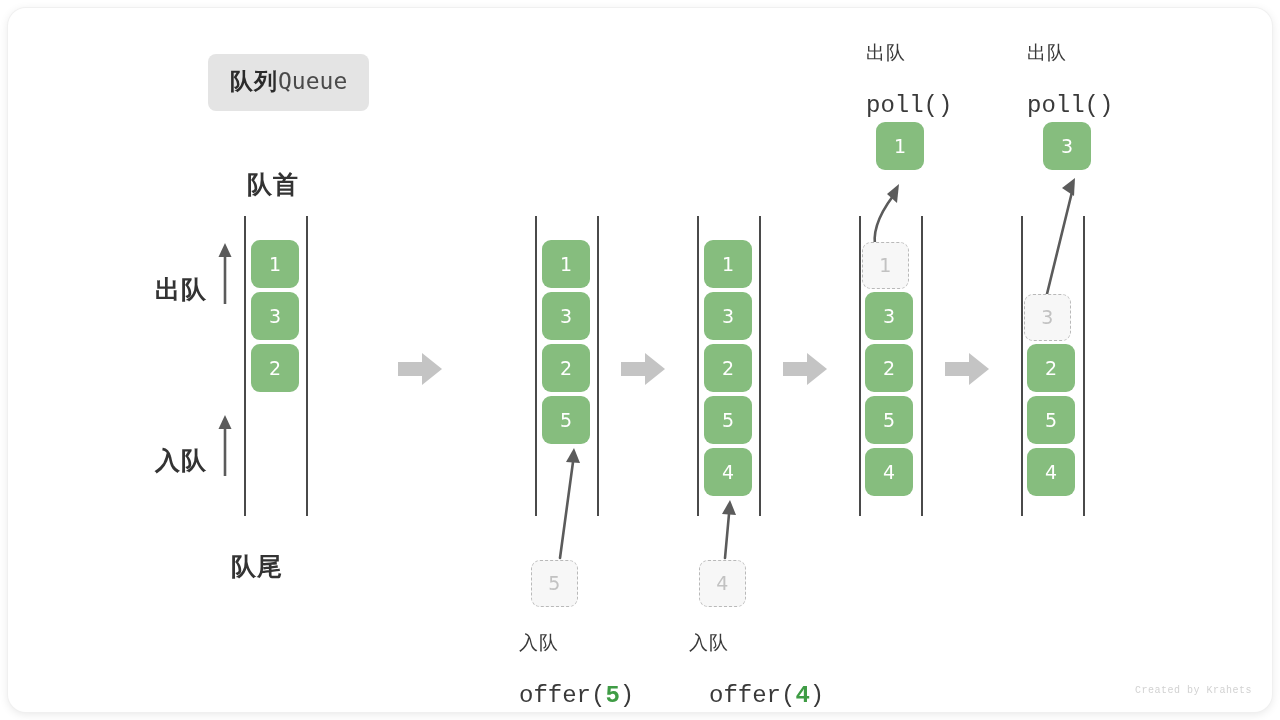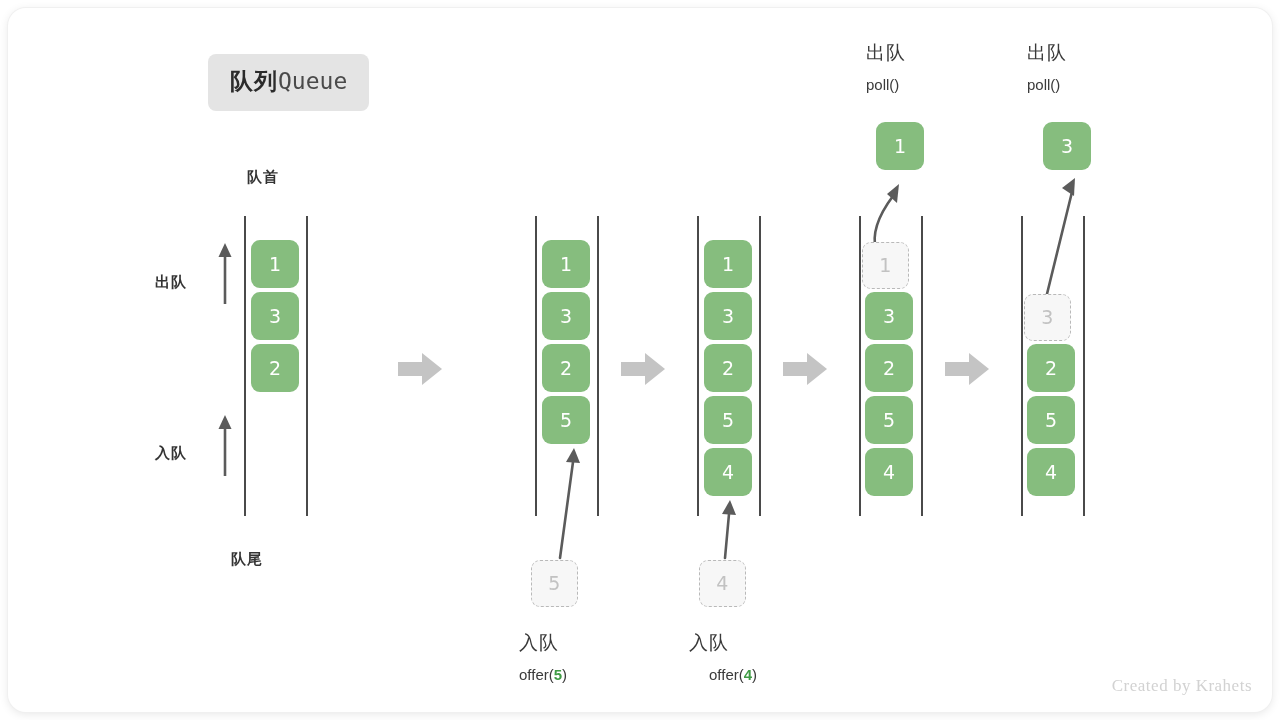--- a/index.html
+++ b/index.html
@@ -14,23 +14,23 @@
 
   
   .badge{
     left:168px;top:46px;padding:12px 22px 14px 22px;background:#e4e4e4;border-radius:8px;
     display:flex;align-items:baseline;margin-left:32px;
   }
   .badge .cn{font-size:23px;font-weight:700;color:#2b2b2b;letter-spacing:1px;}
   .badge .en{font-family:"DejaVu Sans Mono","Liberation Mono",monospace;font-size:23px;color:#4a4a4a;}
 
   
-  .lbl-cn{font-size:15px;font-weight:700;color:#333333;letter-spacing:1px;white-space:nowrap;}
+  .lbl-cn{font-size:25px;font-weight:700;color:#333333;letter-spacing:1px;white-space:nowrap;}
   .lbl-cn-r{font-size:19px;font-weight:400;color:#3a3a3a;letter-spacing:1px;white-space:nowrap;}
-  .mono{font-family:Liberation Sans, sans-serif;font-size:15px;color:#3a3a3a;white-space:nowrap;}
+  .mono{font-family:Liberation Mono, monospace;font-size:24px;color:#3a3a3a;white-space:nowrap;margin-top:16px;}
   .mono .num{color:#3f9c45;font-weight:700;}
 
   
   .rail{width:1.6px;background:#4a4a4a;}
 
   
   .box{
     width:48px;height:48px;border-radius:9px;background:#86bd7e;
     color:#ffffff;font-size:19px;display:flex;align-items:center;justify-content:center;
     font-family:"DejaVu Sans","Liberation Sans",sans-serif;
@@ -38,22 +38,22 @@
   .box.ghost{
     background:#f7f7f7;color:#c2c2c2;border:1.6px dashed #b9b9b9;
     width:44.8px;height:44.8px;
   }
 
   
   .steparrow{width:44px;height:34px;}
 
   
   .wm{
-    right:20px;bottom:16px;font-family:Liberation Serif, serif;
-    font-size:17px;color:#d2d2d2;letter-spacing:0.5px;
+    right:20px;bottom:16px;font-family:Liberation Mono, monospace;
+    font-size:10px;color:#d2d2d2;letter-spacing:0.5px;
   }
   svg{display:block;overflow:visible;}
 </style>
 </head>
 <body>
 
 <div class="card">
 
   <div class="abs badge">
     <span class="cn">队列</span>

